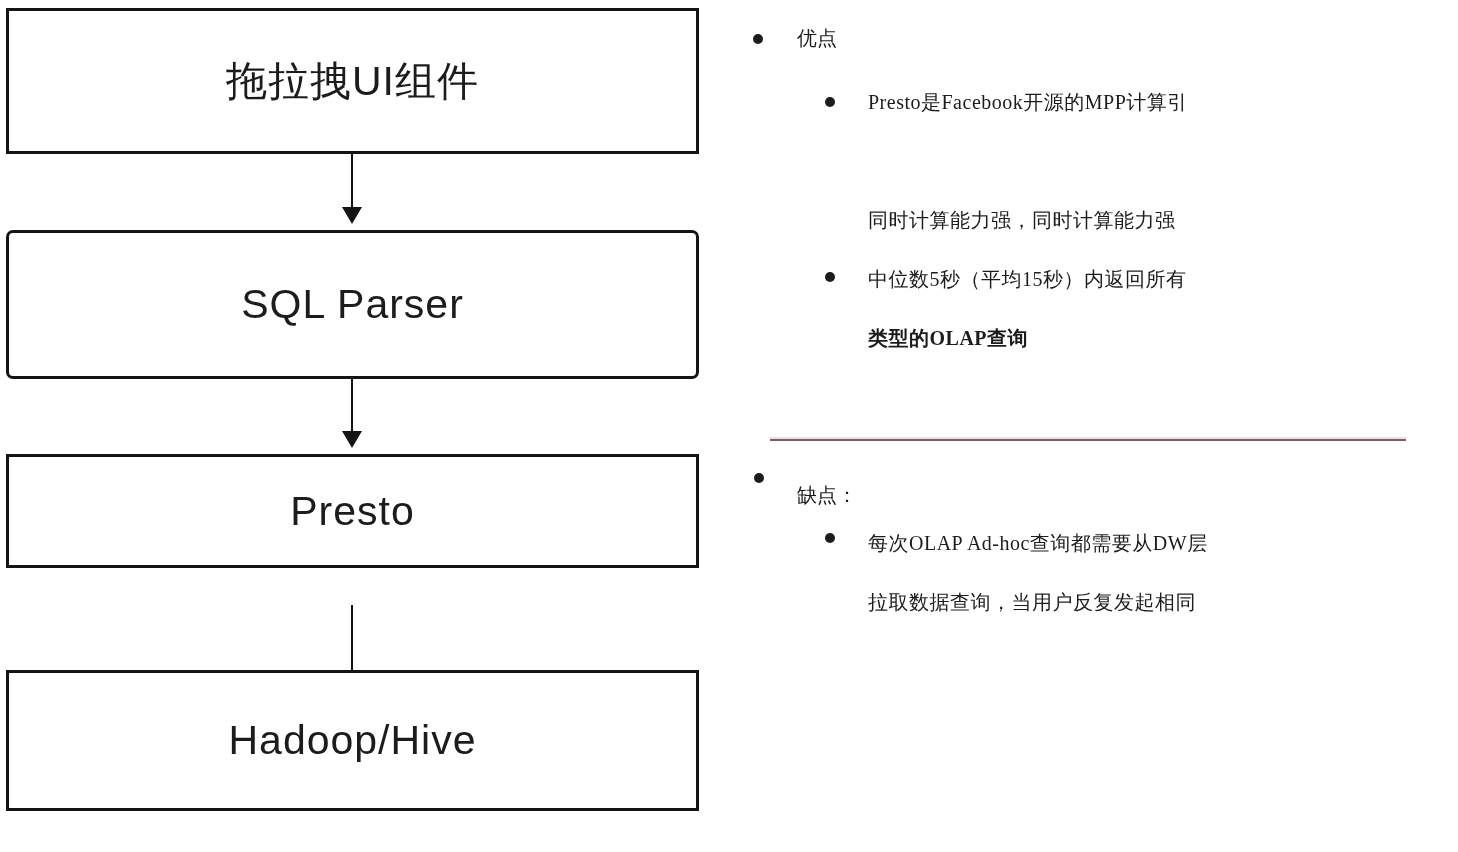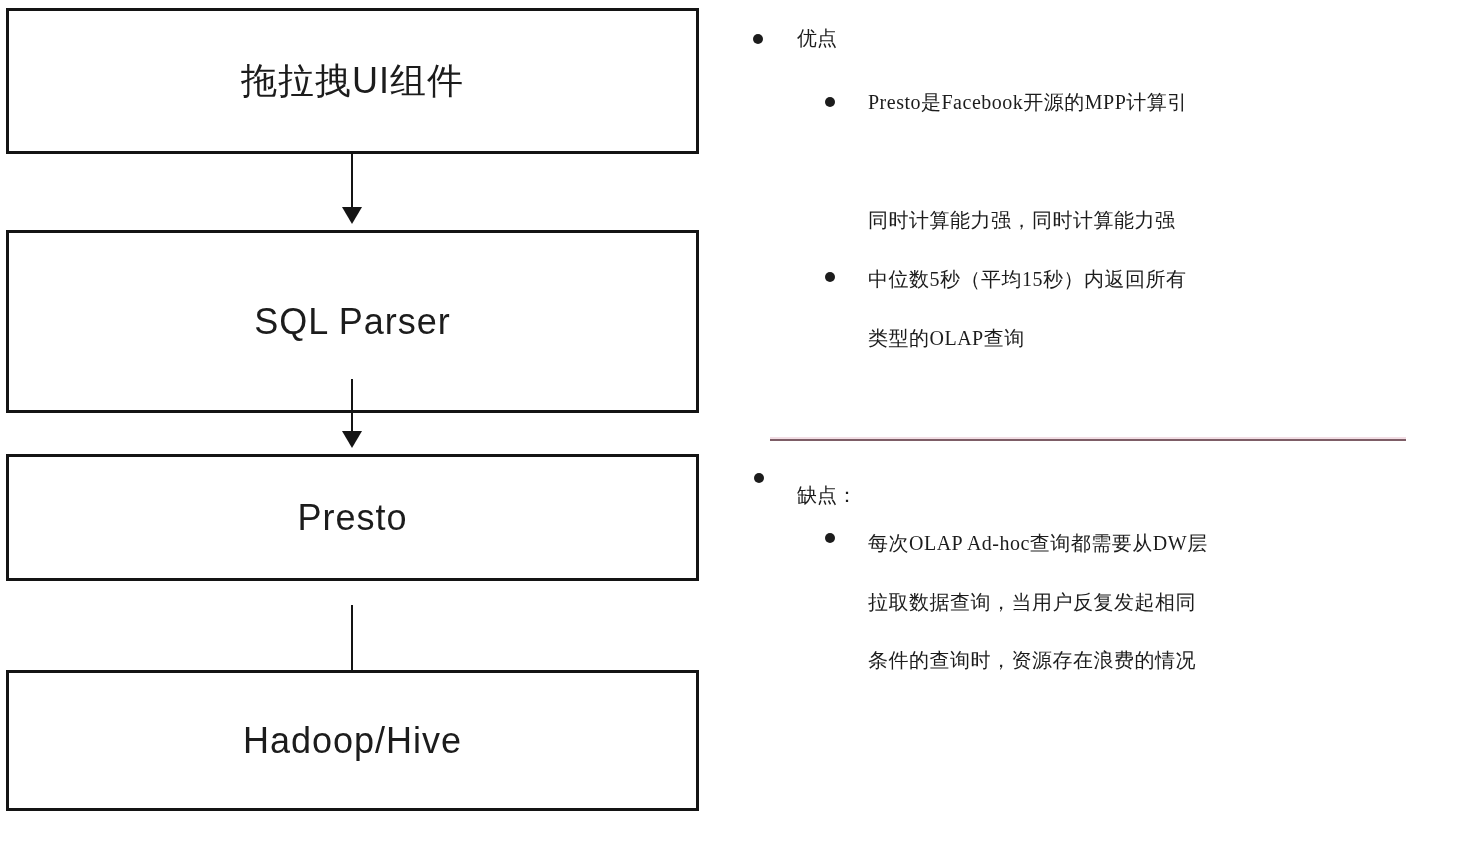--- a/index.html
+++ b/index.html
@@ -20,27 +20,27 @@
   }
   
   .node{
     position:absolute;
     left:6px;width:693px;
     box-sizing:border-box;
     border:3px solid var(--box-border);
     background:var(--background);
     display:flex;align-items:center;justify-content:center;
     font-family:"Liberation Sans","DejaVu Sans",sans-serif;
-    font-size:36px;
+    font-size:41px;
     color:var(--text);
     letter-spacing:1px;
   }
   .node-1{top:8px;height:146px;}
-  .node-2{top:230px;height:183px;}
-  .node-3{top:454px;height:127px;}
+  .node-2{top:230px;height:149px;border-radius:7px;}
+  .node-3{top:454px;height:114px;}
   .node-4{top:670px;height:141px;}
   .arrow-line{
     position:absolute;left:351px;width:2px;
     background:var(--box-border);
   }
   .al-1{top:154px;height:53px;}
   .al-2{top:379px;height:52px;}
   .al-3{top:605px;height:70px;}
   .arrow-head{
     position:absolute;left:342px;
@@ -105,25 +105,24 @@
 
   <div class="bullet-dot" style="left:753px;top:34px;"></div>
   <div class="note-title" style="top:16px;">优点</div>
 
   <div class="bullet-dot" style="left:825px;top:97px;"></div>
   <div class="note-line" style="top:80px;">Presto是Facebook开源的MPP计算引</div>
   <div class="note-line" style="top:198px;">同时计算能力强，同时计算能力强</div>
 
   <div class="bullet-dot" style="left:825px;top:272px;"></div>
   <div class="note-line" style="top:257px;">中位数5秒（平均15秒）内返回所有</div>
-  <div class="note-line" style="top:316px;">类型的OLAP查询</div>
+  <div class="note-line" style="top:316px;font-weight:bold;">类型的OLAP查询</div>
 
   <div class="divider"></div>
 
   <div class="bullet-dot" style="left:754px;top:473px;"></div>
   <div class="note-title" style="top:473px;">缺点：</div>
 
   <div class="bullet-dot" style="left:825px;top:533px;"></div>
   <div class="note-line" style="top:521px;">每次OLAP Ad-hoc查询都需要从DW层</div>
   <div class="note-line" style="top:580px;">拉取数据查询，当用户反复发起相同</div>
-  <div class="note-line" style="top:638px;">条件的查询时，资源存在浪费的情况</div>
 
 </div>
 
 </body></html>

